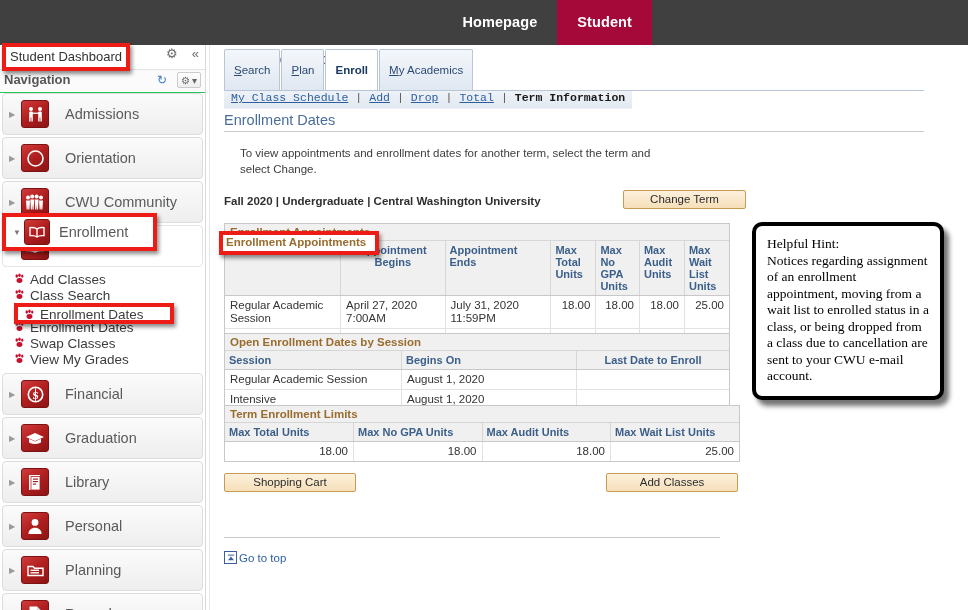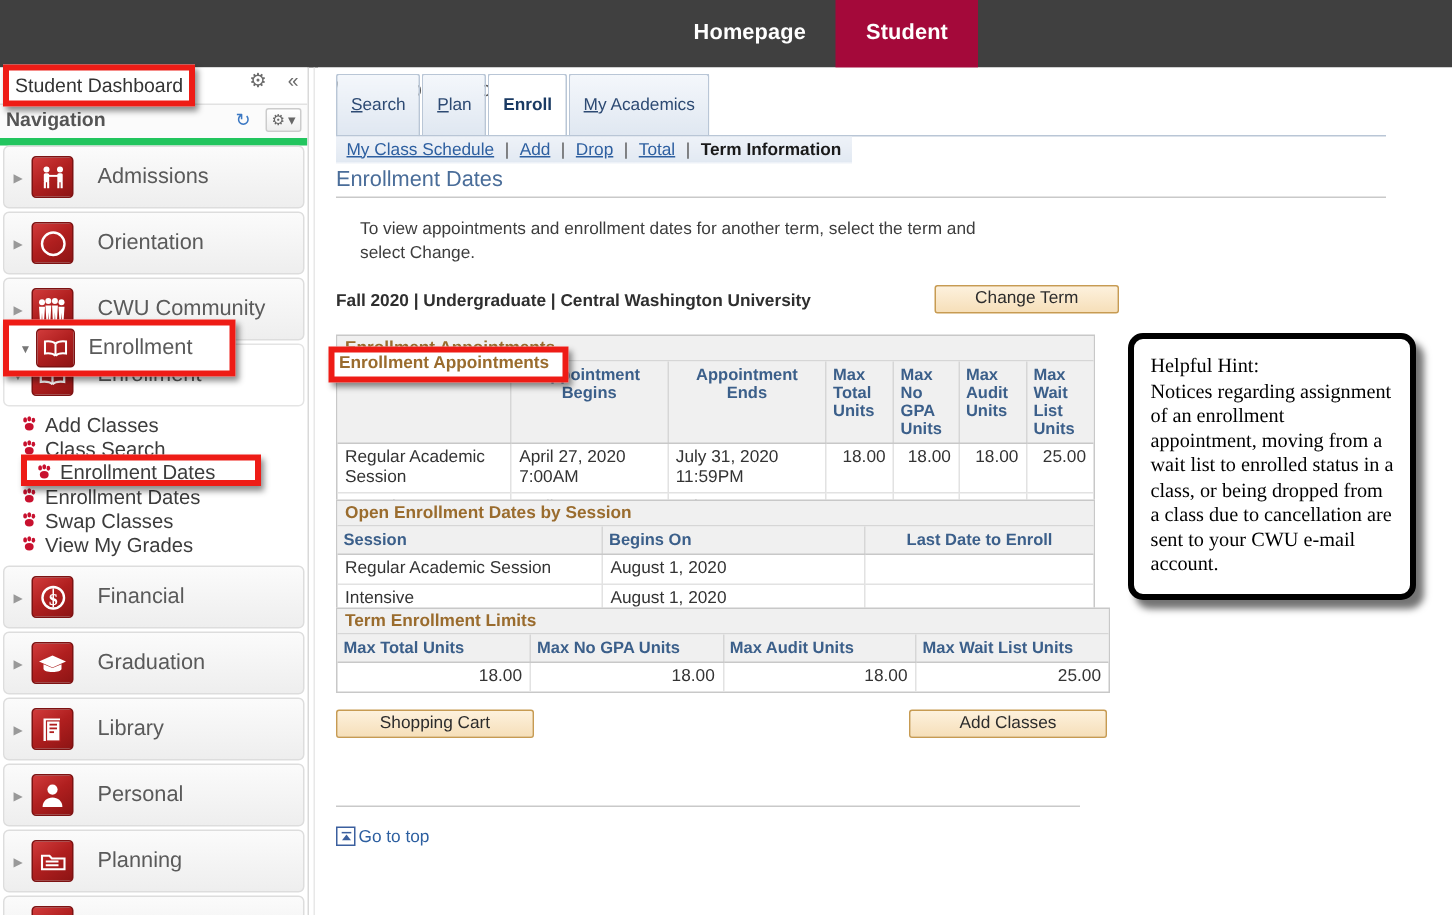--- a/index.html
+++ b/index.html
@@ -39,21 +39,21 @@
   }
   .sb-title {
     position:absolute; left:6px; top:4px;
     font-size:13px; color:#333; font-family:"Liberation Sans", sans-serif;
   }
   .sb-hdr-icons { position:absolute; right:6px; top:2px; display:flex; gap:14px; align-items:center; }
   .ico-gear { color:#6b6b6b; font-size:13px; line-height:1; }
   .ico-collapse { color:#6b6b6b; font-size:13px; line-height:1; }
 
   .sb-subheader {
-    position:relative; height:22px; border-bottom:5px solid #22c55e;
+    position:relative; height:22px; border-bottom:1px solid #22c55e;
     background:#fbfbfb;
   }
   .sb-navlabel {
     position:absolute; left:4px; top:2px;
     font-size:13px; color:#555; font-weight:bold;
   }
   .sb-sub-icons { position:absolute; right:4px; top:2px; display:flex; gap:10px; align-items:center; }
   .ico-refresh { color:#3b78c3; font-size:12px; }
   .gear-drop {
     border:1px solid #ccc; background:linear-gradient(#fff,#eee);
@@ -121,22 +121,22 @@
     background:#ffffff; color:#1a3a63; font-weight:bold;
     border-color:#b9c6d6;
   }
   .tabrow-line {
     position:absolute; left:12px; top:45px; width:700px; height:1px; background:#b9c6d6;
   }
 
   .subtabrow {
     position:absolute; left:12px; top:46px; height:17px;
     background:linear-gradient(#eef2f8,#e2e9f2);
-    display:flex; align-items:center; padding:0 6px;
-    border:1px solid transparent; border-top:none;
+    display:flex; padding:0 6px;
+    border:1px solid transparent; border-top:none;font-family:Liberation Mono, monospace;
   }
   .subtab { font-size:11.5px; color:#2d5fa0; cursor:pointer; text-decoration:underline; white-space:nowrap; }
   .subtab.active { color:#1a1a1a; font-weight:bold; text-decoration:none; cursor:default; }
   .subsep { font-size:11.5px; color:#555; margin:0 7px; }
 
   .section-title {
     position:absolute; left:12px; top:67px;
     font-size:14.5px; color:#4a6d99; font-weight:normal;
   }
   .section-rule { position:absolute; left:12px; top:86px; width:700px; height:1px; background:#c9c9c9; }
@@ -500,21 +500,21 @@
 
     <div class="btn btn-changeterm">Change Term</div>
 
     <div class="grid grid-appts">
       <div class="grid-caption">Enrollment Appointments</div>
       <table class="tbl">
         <thead>
           <tr>
             <th style="width:128px; text-align:center">Session</th>
             <th style="width:106px; text-align:center">Appointment Begins</th>
-            <th style="width:108px; text-align:center">Appointment Ends</th>
+            <th style="width:108px; text-align:left">Appointment Ends</th>
             <th style="width:38px; text-align:left">Max Total Units</th>
             <th style="width:36px; text-align:left">Max No GPA Units</th>
             <th style="width:38px; text-align:left">Max Audit Units</th>
             <th style="width:38px; text-align:left">Max Wait List Units</th>
           </tr>
         </thead>
         <tbody>
           <tr>
             <td>Regular Academic Session</td>
             <td>April 27, 2020 7:00AM</td>

